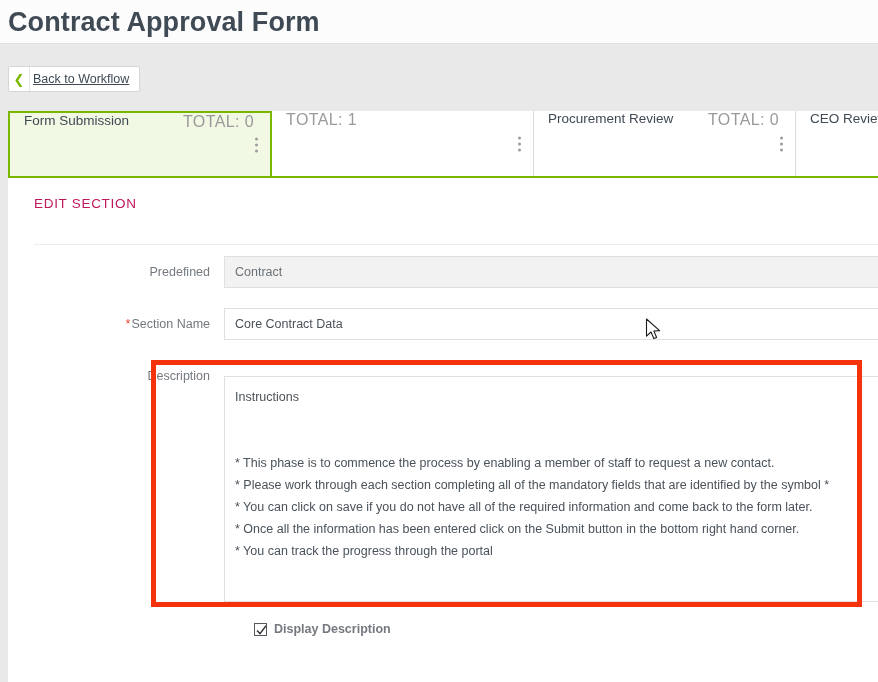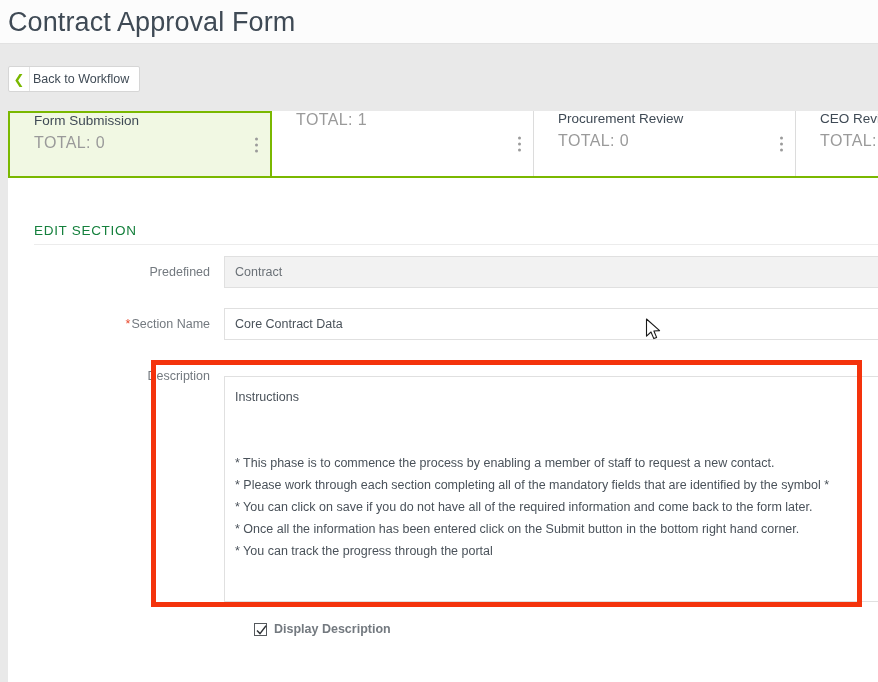--- a/index.html
+++ b/index.html
@@ -13,78 +13,78 @@
   #root{position:relative;width:878px;height:682px;}
 
   
   .titlebar{
     position:absolute;left:0;top:0;width:878px;height:44px;
     background:#fcfcfc;border-bottom:1px solid #e2e2e2;
     box-sizing:border-box;
   }
   .page-title{
     position:absolute;left:8px;top:0px;
-    font-size:27px;font-weight:400;color:#3f4a55;
+    font-size:27px;font-weight:700;color:#3f4a55;
     letter-spacing:.1px;line-height:44px;white-space:nowrap;
   }
 
   
   .toolbar{
     position:absolute;left:0;top:45px;width:878px;height:63px;
     background:#e9e9e9;
   }
   .back-btn{
     position:absolute;left:8px;top:66px;height:26px;
     display:flex;align-items:center;
     background:#ffffff;border:1px solid #d6d6d6;border-radius:2px;
     box-sizing:border-box;cursor:pointer;
   }
   .back-chevron{
     width:20px;height:24px;display:flex;align-items:center;justify-content:center;
     color:#7ab800;font-size:13px;line-height:1;
   }
   .back-label{
     padding:0 10px 0 3px;font-size:12.5px;color:#3f4a55;white-space:nowrap;
-    border-left:1px solid #e4e4e4;height:24px;display:flex;align-items:center;
+    border-left:1px solid #e4e4e4;height:24px;display:flex;align-items:center;text-decoration:underline;
   }
 
   
   .tabstrip{
     position:absolute;left:8px;top:111px;width:870px;height:67px;
     display:flex;align-items:stretch;
     border-bottom:2px solid #7ab800;
     box-sizing:border-box;
   }
   .tab{
     position:relative;box-sizing:border-box;
     background:#ffffff;border-right:1px solid #dcdcdc;
-    display:flex;flex-direction:column;justify-content:flex-start;
-    padding:0 16px 0 24px;cursor:pointer;flex:0 0 auto;
+    display:flex;flex-direction:row;justify-content:space-between;
+    padding:0 16px 0 14px;cursor:pointer;flex:0 0 auto;
   }
   .tab.active{
     background:#f1f8e3;
     border:2px solid #7ab800;border-bottom:none;
   }
   .tab-name{font-size:13.5px;color:#3f4a55;white-space:nowrap;margin-bottom:6px;}
   .tab.active .tab-name{font-size:13.5px;}
   .tab-total{font-size:16px;color:#9a9a9a;letter-spacing:.4px;white-space:nowrap;}
   .kebab{
     position:absolute;right:12px;top:50%;transform:translateY(-50%);
     width:4px;display:flex;flex-direction:column;gap:3px;align-items:center;cursor:pointer;
   }
   .kebab i{display:block;width:3px;height:3px;border-radius:50%;background:#9b9b9b;}
 
   
   .panel{
     position:absolute;left:8px;top:178px;width:870px;height:504px;
     background:#ffffff;box-sizing:border-box;
   }
   .section-head{
-    position:absolute;left:26px;top:45px;
-    font-size:13.5px;color:#15803d;letter-spacing:.7px;
+    position:absolute;left:26px;top:18px;
+    font-size:13.5px;color:#be185d;letter-spacing:.7px;
   }
   .divider{
     position:absolute;left:26px;top:66px;width:844px;height:1px;background:#ececec;
   }
 
   
   .form{position:absolute;left:0;top:78px;width:870px;}
   .row{position:relative;display:flex;align-items:flex-start;margin-bottom:20px;}
   .lbl{
     width:216px;flex:0 0 216px;text-align:right;padding-right:14px;

